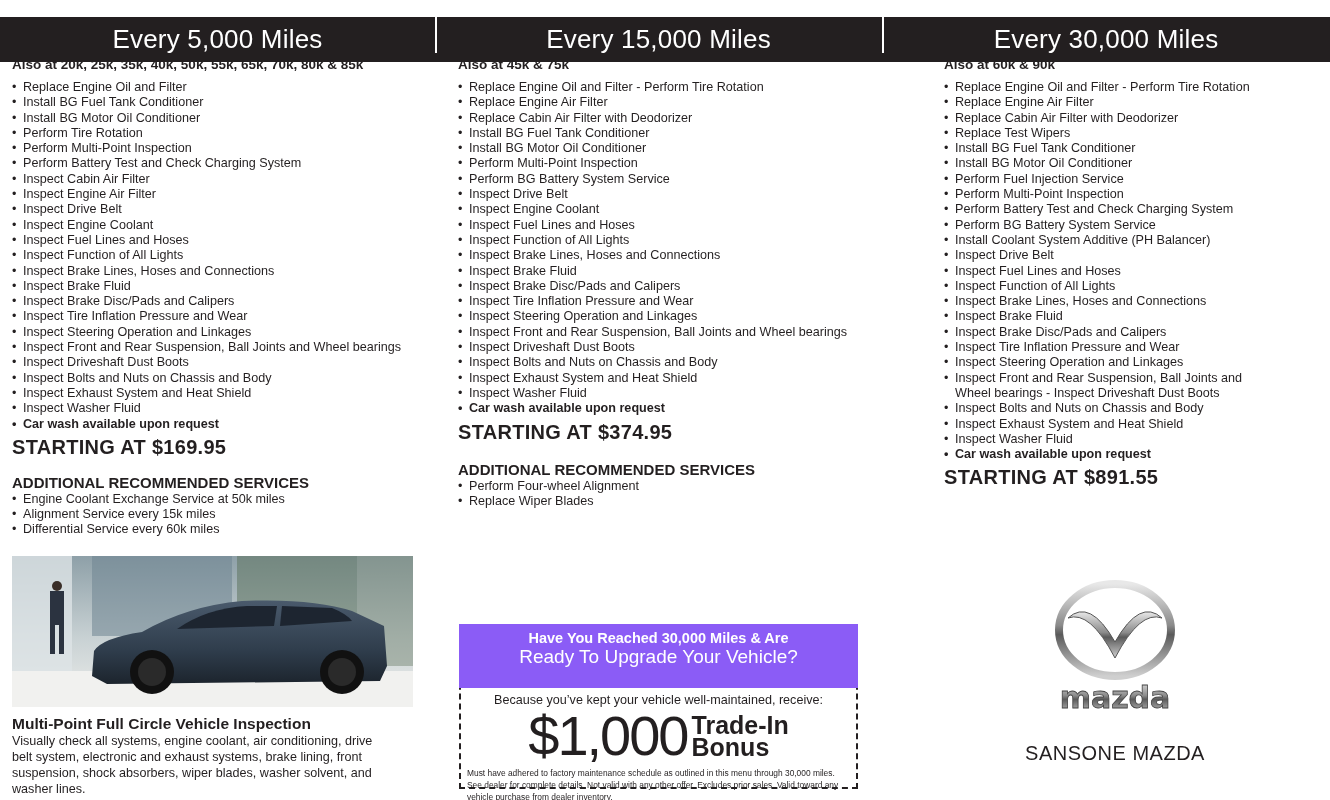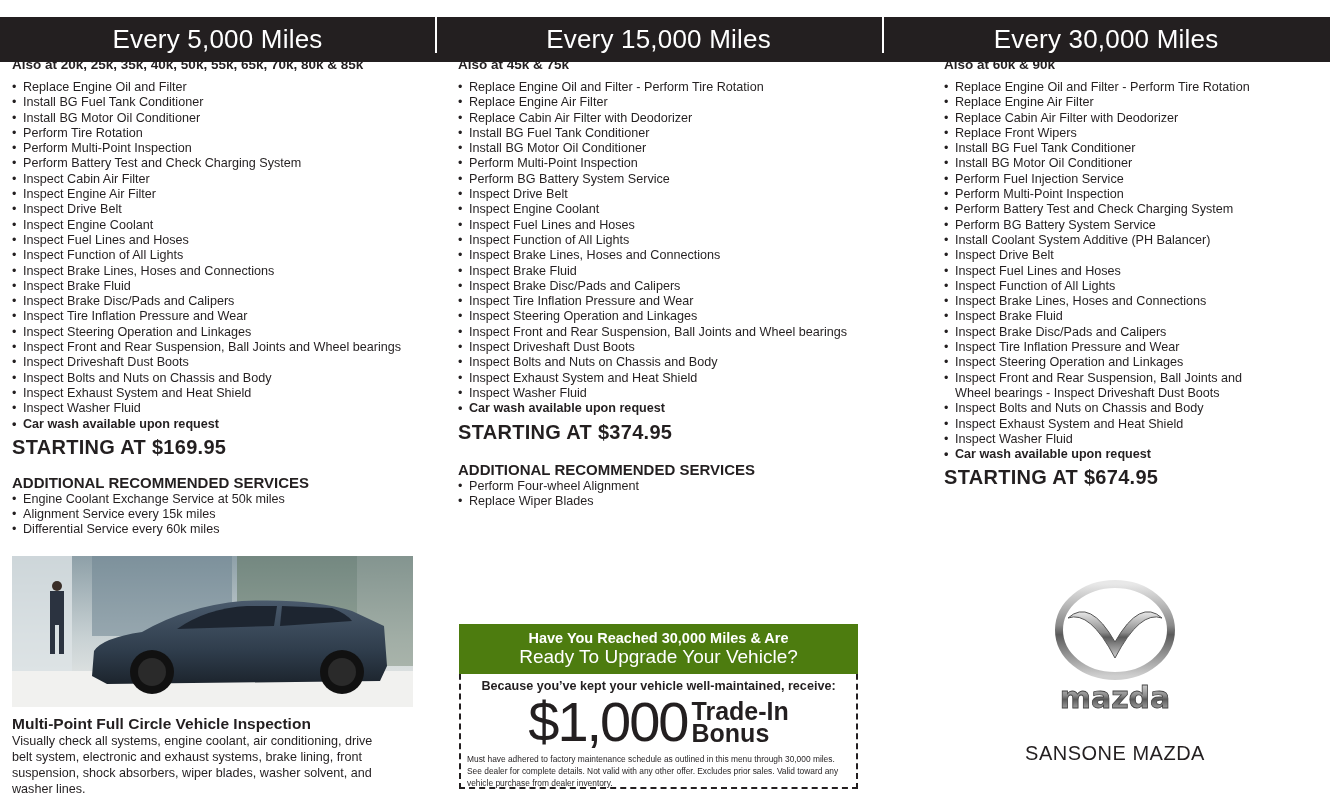--- a/index.html
+++ b/index.html
@@ -53,26 +53,26 @@
     position: absolute; left: 12px; top: 714px; width: 420px;
   }
   .inspection-title { font-size: 15.5px; font-weight: 700; line-height: 19px; }
   .inspection-body { font-size: 12.6px; line-height: 16px; }
 
   .coupon {
     position: absolute; left: 459px; top: 624px; width: 399px; height: 165px;
     border: 2px dashed #231f20;
   }
   .coupon-head {
-    background: #4d7c0f; color: #fff; text-align: center; height: 50px; margin: -2px -2px 0 -2px;
+    background: #8b5cf6; color: #fff; text-align: center; height: 64px; margin: -2px -2px 0 -2px;
     padding-top: 6px;
   }
   .coupon-head .l1 { font-size: 14.5px; font-weight: 700; line-height: 16px; }
   .coupon-head .l2 { font-size: 19px; font-weight: 400; line-height: 22px; }
-  .coupon-sub { text-align: center; font-size: 12.6px; margin-top: 4px; line-height: 16px; font-weight: bold; }
+  .coupon-sub { text-align: center; font-size: 12.6px; margin-top: 4px; line-height: 16px; }
   .coupon-amount-row { display: flex; align-items: center; justify-content: center; margin-top: 0px; height: 56px; }
   .coupon-amount { font-size: 56px; font-weight: 400; letter-spacing: -2px; line-height: 56px; }
   .coupon-amount-label { font-size: 25px; font-weight: 700; line-height: 22px; margin-left: 4px; }
   .coupon-fine { text-align: left; font-size: 8.4px; line-height: 12px; margin-top: 3px; padding: 0 6px; }
 
   .logo-wrap { position: absolute; left: 1040px; top: 580px; width: 150px; text-align: center; }
   .dealer-name {
     position: absolute; left: 1000px; top: 742px; width: 230px; text-align: center;
     font-size: 20px; letter-spacing: 0.5px; font-weight: 400;
   }
@@ -220,21 +220,21 @@
   </div>
   <div class="coupon-fine">Must have adhered to factory maintenance schedule as outlined in this menu through 30,000 miles. See dealer for complete details. Not valid with any other offer. Excludes prior sales. Valid toward any vehicle purchase from dealer inventory.</div>
 </div>
 
 <div class="col col3">
   <div class="also">Also at 60k &amp; 90k</div>
   <ul class="svc">
       <li>Replace Engine Oil and Filter - Perform Tire Rotation</li>
       <li>Replace Engine Air Filter</li>
       <li>Replace Cabin Air Filter with Deodorizer</li>
-      <li>Replace Front Wipers</li>
+      <li>Replace Test Wipers</li>
       <li>Install BG Fuel Tank Conditioner</li>
       <li>Install BG Motor Oil Conditioner</li>
       <li>Perform Fuel Injection Service</li>
       <li>Perform Multi-Point Inspection</li>
       <li>Perform Battery Test and Check Charging System</li>
       <li>Perform BG Battery System Service</li>
       <li>Install Coolant System Additive (PH Balancer)</li>
       <li>Inspect Drive Belt</li>
       <li>Inspect Fuel Lines and Hoses</li>
       <li>Inspect Function of All Lights</li>
@@ -242,21 +242,21 @@
       <li>Inspect Brake Fluid</li>
       <li>Inspect Brake Disc/Pads and Calipers</li>
       <li>Inspect Tire Inflation Pressure and Wear</li>
       <li>Inspect Steering Operation and Linkages</li>
       <li class="wrap" style="width: 320px;">Inspect Front and Rear Suspension, Ball Joints and Wheel bearings - Inspect Driveshaft Dust Boots</li>
       <li>Inspect Bolts and Nuts on Chassis and Body</li>
       <li>Inspect Exhaust System and Heat Shield</li>
       <li>Inspect Washer Fluid</li>
       <li class="bold">Car wash available upon request</li>
     </ul>
-  <div class="price">STARTING AT $674.95</div>
+  <div class="price">STARTING AT $891.55</div>
 </div>
 
 <div class="logo-wrap">
   <svg width="150" height="135" viewBox="0 0 150 135">
     <defs>
       <linearGradient id="chrome" x1="0" y1="0" x2="0" y2="1">
         <stop offset="0" stop-color="#e8e8e8"></stop>
         <stop offset="0.45" stop-color="#8a8a8a"></stop>
         <stop offset="0.55" stop-color="#5a5a5a"></stop>
         <stop offset="1" stop-color="#cfcfcf"></stop>

